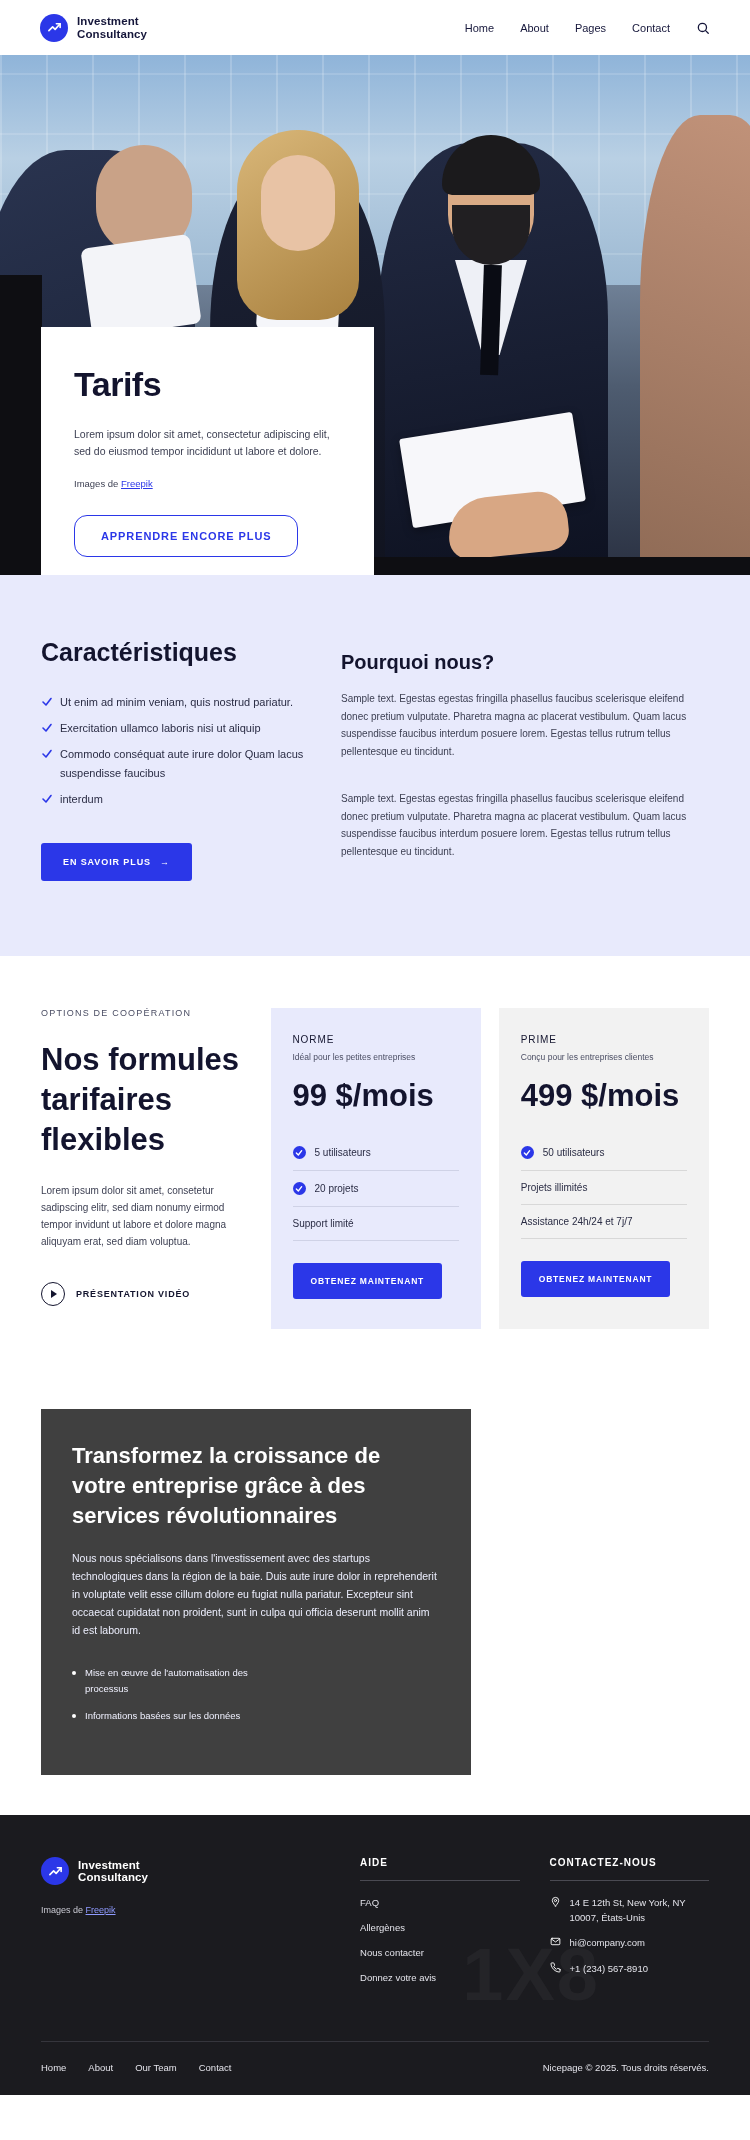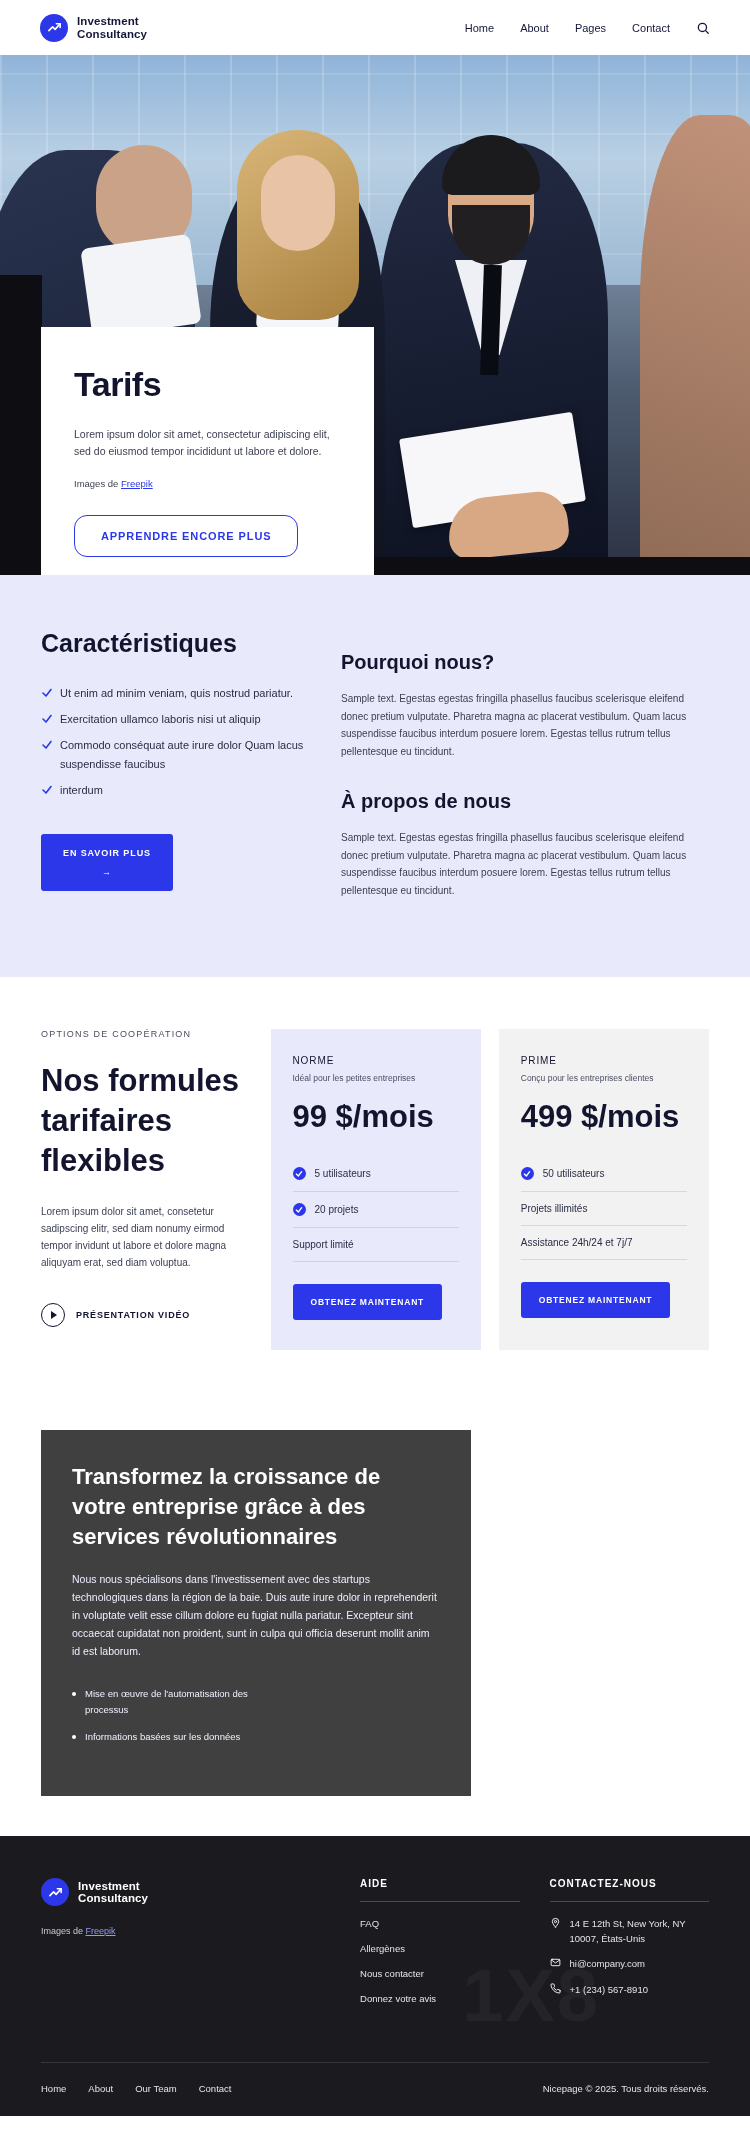--- a/index.html
+++ b/index.html
@@ -155,42 +155,41 @@
   .btn-outline {
     display: inline-block;
     border: 1px solid #2b37e8; color: #2b37e8;
     font-size: 11px; font-weight: bold; letter-spacing: .9px;
     padding: 14px 26px; border-radius: 13px; background: transparent;
     cursor: pointer; font-family: inherit;
   }
 
   
   .features {
-    background: #e8eafc; padding: 54px 41px 48px;
-    display: flex; gap: 20px;
+    background: #e8eafc; padding: 54px 41px 66px;
+    display: flex; gap: 20px; align-items: center;
   }
   .features-left { width: 280px; }
   .features-left h2 {
     font-size: 25px; font-weight: bold; color: #13142e; margin-bottom: 26px;
   }
   .check-list { list-style: none; margin-bottom: 34px; }
   .check-list li {
     font-size: 11px; line-height: 19px; color: #2a2c44;
     padding-left: 19px; position: relative; margin-bottom: 7px;
   }
   .check-list li .chk {
     position: absolute; left: 0; top: 2px; width: 12px; height: 12px; color: #2b37e8;
   }
   .btn-blue {
     display: inline-flex; align-items: center; gap: 9px;
     background: #2b37e8; color: #fff; border: 0;
     font-size: 9px; font-weight: bold; letter-spacing: .9px;
     padding: 14px 22px; border-radius: 3px; cursor: pointer;
     font-family: inherit;
-    flex-direction: column;
   }
   .features-right { flex: 1; padding-top: 22px; }
   .features-right h3 {
     font-size: 20px; font-weight: bold; color: #13142e; margin-bottom: 16px;
   }
   .features-right p {
     font-size: 10px; line-height: 17.5px; color: #3c3f52; margin-bottom: 30px;
   }
 
   
@@ -423,21 +422,20 @@
       </li>
     </ul>
     <button class="btn-blue">
       <span>EN SAVOIR PLUS</span>
       <span>→</span>
     </button>
   </div>
   <div class="features-right">
     <h3>Pourquoi nous?</h3>
     <p>Sample text. Egestas egestas fringilla phasellus faucibus scelerisque eleifend donec pretium vulputate. Pharetra magna ac placerat vestibulum. Quam lacus suspendisse faucibus interdum posuere lorem. Egestas tellus rutrum tellus pellentesque eu tincidunt.</p>
-    <h3>À propos de nous</h3>
     <p>Sample text. Egestas egestas fringilla phasellus faucibus scelerisque eleifend donec pretium vulputate. Pharetra magna ac placerat vestibulum. Quam lacus suspendisse faucibus interdum posuere lorem. Egestas tellus rutrum tellus pellentesque eu tincidunt.</p>
   </div>
 </section>
 
 <section class="pricing">
   <div class="pricing-left">
     <div class="eyebrow">OPTIONS DE COOPÉRATION</div>
     <h2>Nos formules tarifaires flexibles</h2>
     <p>Lorem ipsum dolor sit amet, consetetur sadipscing elitr, sed diam nonumy eirmod tempor invidunt ut labore et dolore magna aliquyam erat, sed diam voluptua.</p>
     <div class="video-row">

